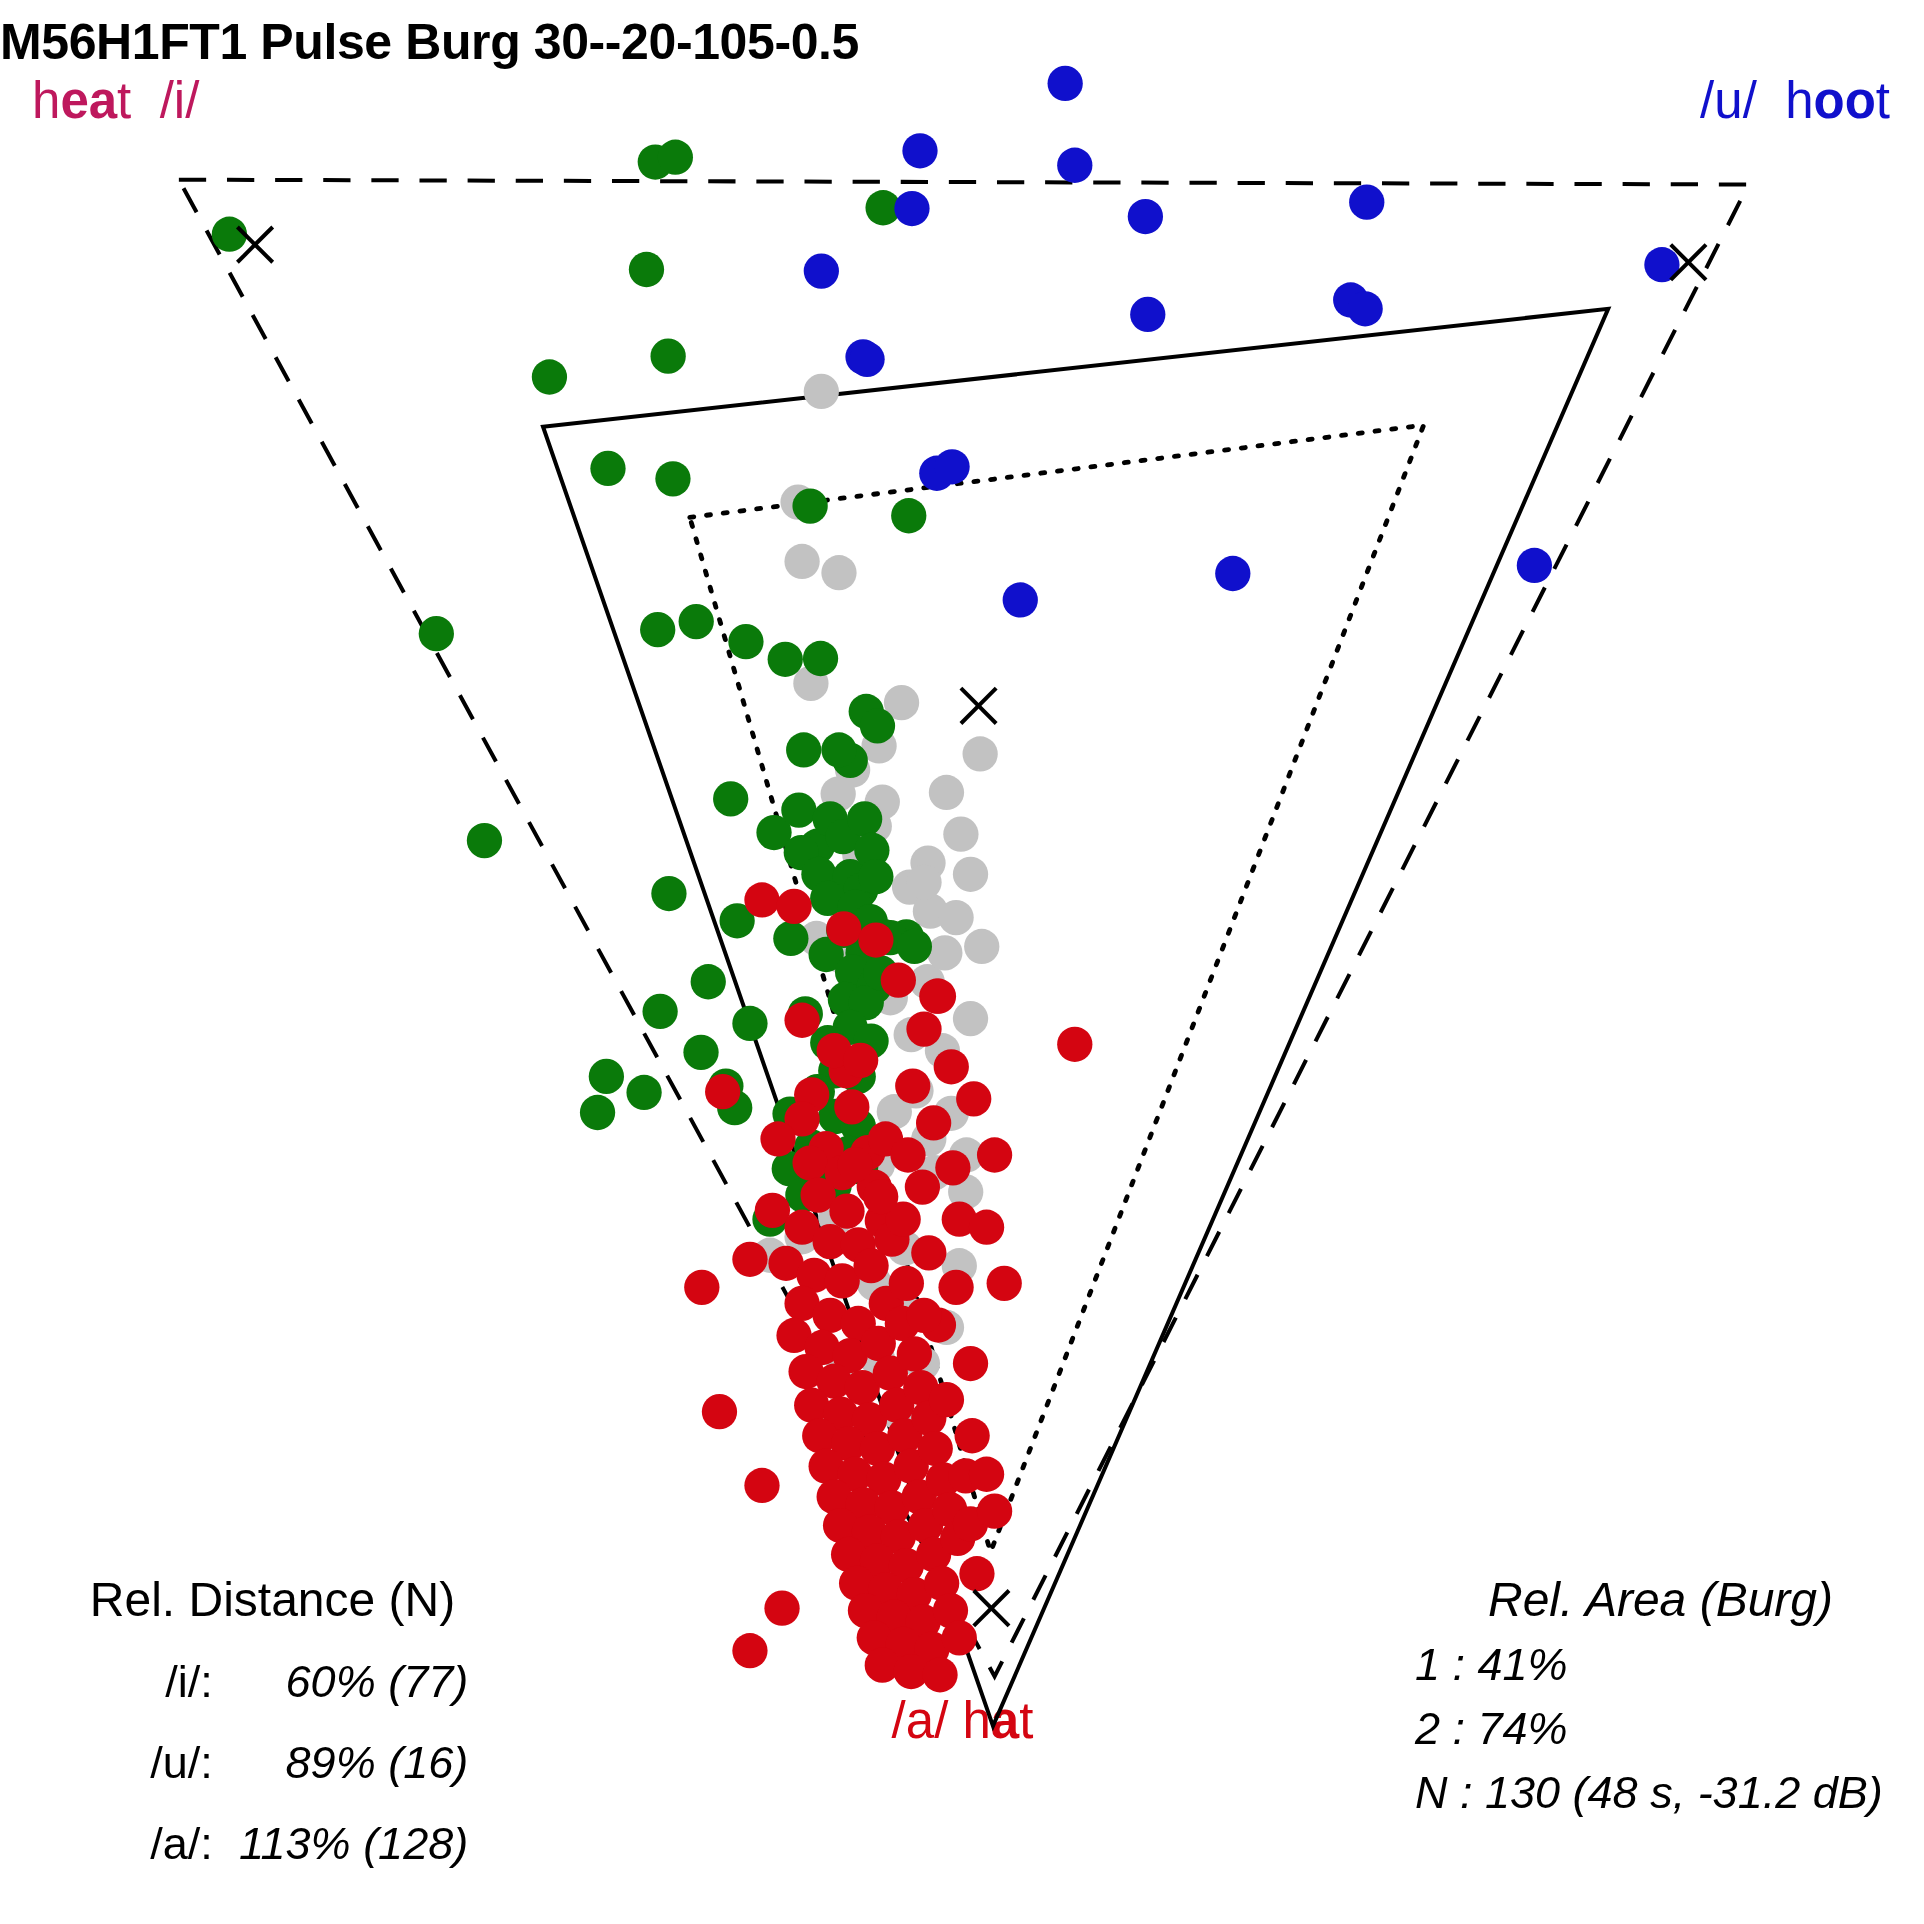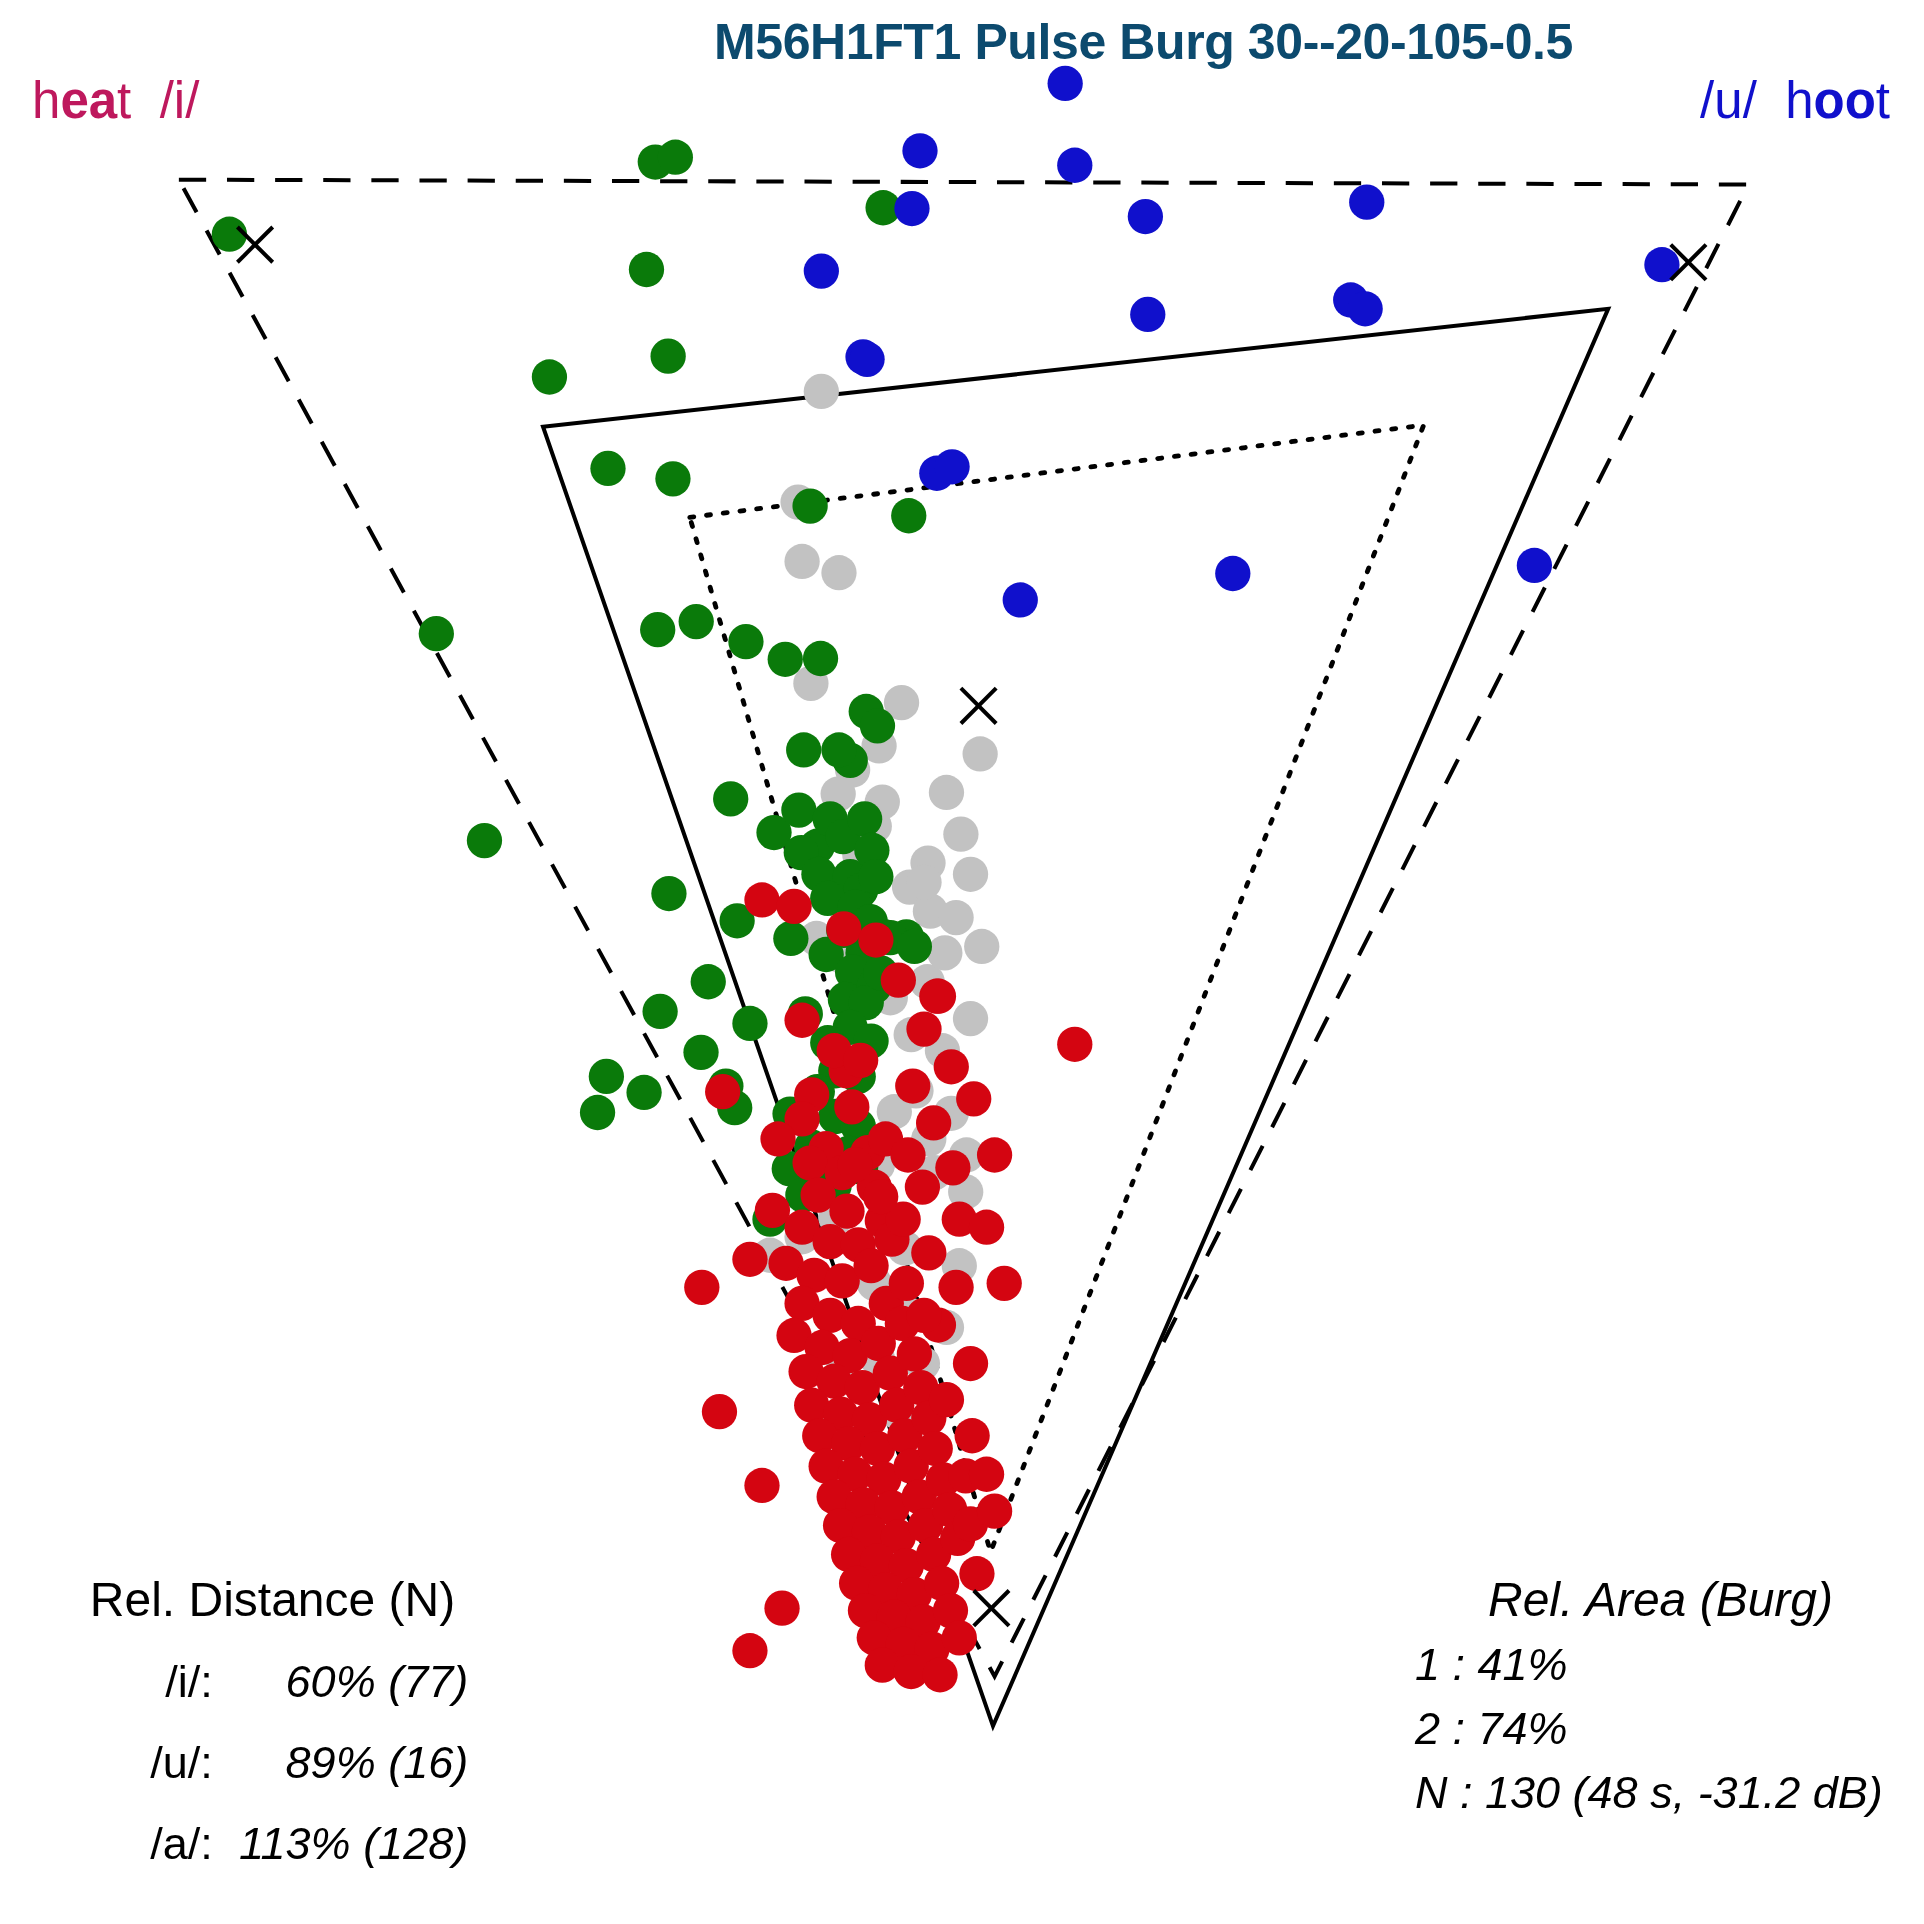--- a/index.html
+++ b/index.html
@@ -1,20 +1,20 @@
 <!DOCTYPE html>
 <html style="font-size:13px"><head>
 <meta charset="utf-8">
 <style>
   html,body{margin:0;padding:0;background:#ffffff;}
   body{width:1925px;height:1925px;font-family:"Liberation Sans",sans-serif;overflow:hidden;}
   #stage{position:relative;width:1925px;height:1925px;background:#fff;}
   #plot-title{
-    position:absolute;left:0;top:13px;width:1573px;text-align:right;
-    font-size:50px;font-weight:bold;color:#0c4a6e;letter-spacing:-0.4px;
+    position:absolute;left:0;top:13px;width:1573px;text-align:left;
+    font-size:50px;font-weight:bold;color:#000000;letter-spacing:-0.4px;
   }
   .corner-label{position:absolute;font-size:51px;white-space:nowrap;}
   #label-i{left:32px;top:71px;color:#be185d;}
   #label-u{right:35px;top:71px;color:#1010cc;margin-left:8px;}
   #label-a{left:0;top:1691px;width:1925px;text-align:center;color:#d40511;}
   .corner-label .b{font-weight:bold;}
   #vowel-canvas{position:absolute;left:0;top:0;width:1925px;height:1925px;}
   .legend{position:absolute;font-size:45px;color:#000;}
   #legend-left{left:8px;top:1572px;width:529px;}
   #legend-right{left:1396px;top:1572px;width:529px;font-style:italic;}
@@ -33,20 +33,23 @@
   <div id="plot-title">M56H1FT1 Pulse Burg 30--20-105-0.5</div>
 
   <div class="corner-label" id="label-i">
     <span>h</span><span class="b">ea</span><span>t</span>&nbsp;&nbsp;<span>/i/</span>
   </div>
 
   <div class="corner-label" id="label-u">
     <span>/u/</span>&nbsp;&nbsp;<span>h</span><span class="b">oo</span><span>t</span>
   </div>
 
+  <div class="corner-label" id="label-a">
+    <span>/a/</span>&nbsp;<span>h</span><span class="b">a</span><span>t</span>
+  </div>
 
   <svg id="vowel-canvas" viewBox="0 0 2400 2400">
     <g id="triangles-layer">
         <polygon points="223,224 2180,230 1240,2090" fill="none" stroke="#000000" stroke-width="5" stroke-dasharray="34 26"></polygon>
         <polygon points="677,532 2005,385 1238,2152" fill="none" stroke="#000000" stroke-width="5"></polygon>
         <polygon points="860,645 1775,530 1235,1935" fill="none" stroke="#000000" stroke-width="6" stroke-linecap="round" stroke-dasharray="5 16"></polygon>
       </g>
     <g id="points-layer">
         <g>
           <circle cx="1024" cy="488" r="22" fill="#c2c2c2"></circle>

